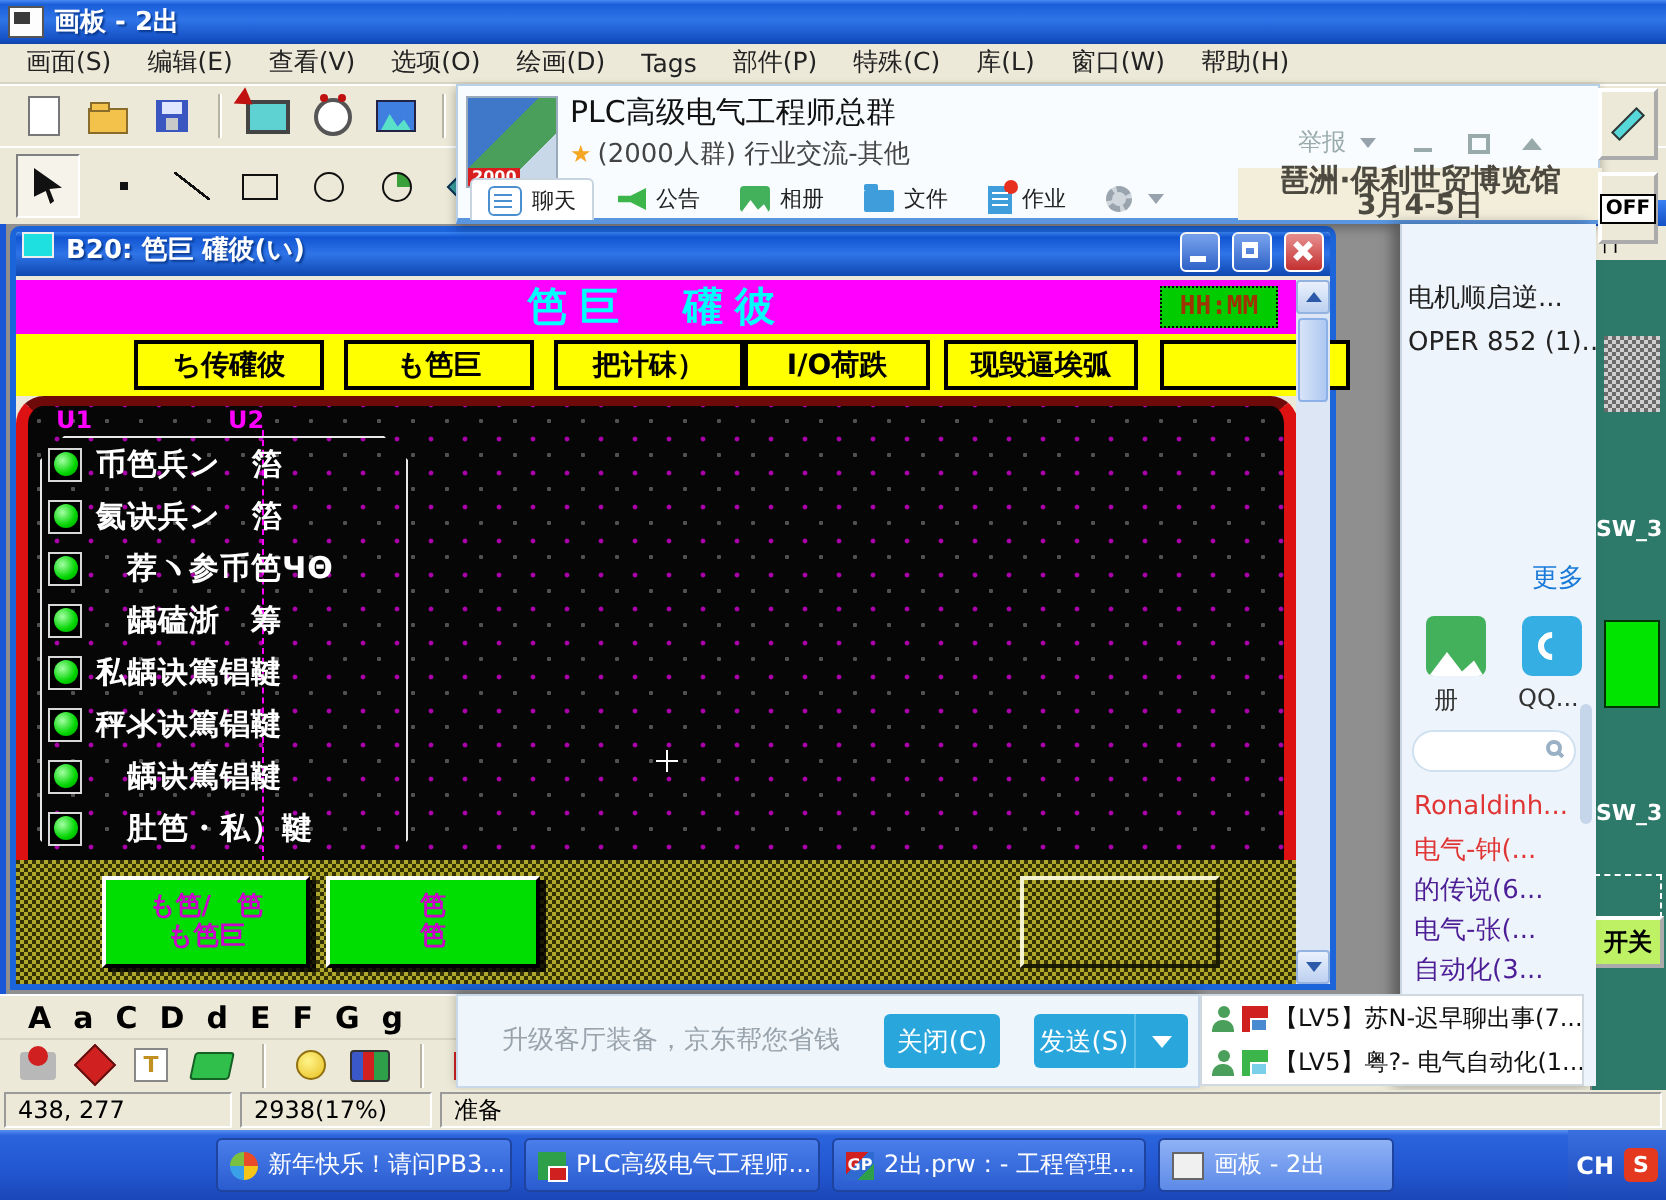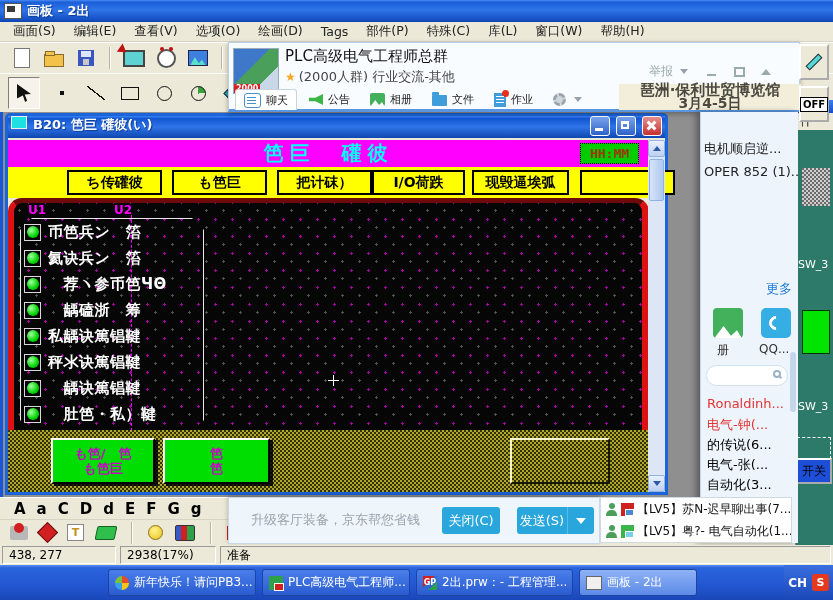--- a/index.html
+++ b/index.html
@@ -58,27 +58,27 @@
   .g-pen{width:16px;height:4px;background:#57d8d8;transform:rotate(-45deg);border:1px solid #333;}
   .offbox{font-size:10px;font-weight:bold;border:1px solid #000;padding:1px 2px;background:#fff;}
 
   
   .mdi{left:0;top:112px;width:833px;height:385px;background:#8f8f8f;border-left:3px solid #1a57d8;box-sizing:border-box;z-index:1;}
 
   
   .library{left:795px;top:100px;width:38px;height:460px;z-index:2;background:#ece9d8;border-left:1px solid #888;}
   .lib-title{height:13px;background:linear-gradient(180deg,#3a81f3,#1450c4);color:#fff;font-size:10px;font-weight:bold;padding-left:3px;}
   .lib-menu{height:17px;font-size:12px;padding-left:4px;background:#ece9d8;}
-  .lib-body{position:relative;height:430px;background:#2e7a6a;}
+  .lib-body{position:relative;height:430px;background:#2e7a6a;font-weight:bold;}
   .lib-checker{position:absolute;left:6px;top:38px;width:28px;height:38px;
     background:conic-gradient(#cfcfcf 25%,#6a6a6a 25% 50%,#cfcfcf 50% 75%,#6a6a6a 75%);background-size:4px 4px;}
   .lib-label{position:absolute;left:2px;color:#fff;font-size:11px;}
   .lib-green{position:absolute;left:6px;top:180px;width:26px;height:42px;background:#00e400;border:1px solid #003300;}
   .lib-dash{position:absolute;left:1px;top:307px;width:32px;height:20px;border:1px dashed #fff;}
-  .lib-btn{position:absolute;left:0;top:328px;width:36px;height:26px;background:#1d4ed8;border:2px outset #fff;
+  .lib-btn{position:absolute;left:0;top:328px;width:36px;height:26px;background:#bef264;border:2px outset #fff;
     font-size:12px;display:flex;align-items:center;justify-content:center;box-sizing:border-box;}
 
   
   .child{left:5px;top:113px;width:663px;height:382px;z-index:4;
     border:3px solid #1c64d9;border-radius:5px 5px 0 0;background:#ece9d8;box-sizing:border-box;}
   .child-title{height:22px;background:linear-gradient(180deg,#3a85f5 0%,#1256d2 12%,#2f74e8 50%,#0f47b0 100%);
     display:flex;align-items:flex-start;gap:6px;padding:0 3px;border-radius:2px 2px 0 0;}
   .child-title .cticon{width:14px;height:11px;background:#1ee0e0;border:1px solid #eee;}
   .child-title .ctxt{color:#fff;font-weight:bold;font-size:13px;flex:1;text-shadow:1px 1px 1px #0a3a90;}
   .wbtn{width:18px;height:18px;border:1px solid #fff;border-radius:3px;position:relative;
@@ -179,21 +179,21 @@
   .sd-more{position:absolute;right:6px;top:168px;color:#1a7ad9;font-size:13px;}
   .sd-icphoto{position:absolute;left:12px;top:196px;width:30px;height:30px;background:#43b05c;border-radius:4px;overflow:hidden;}
   .sd-icphoto::after{content:"";position:absolute;left:0;bottom:-2px;width:30px;height:14px;background:#fff;clip-path:polygon(0 100%,35% 0,60% 70%,80% 30%,100% 100%);}
   .sd-icphone{position:absolute;left:60px;top:196px;width:30px;height:30px;background:#35aee3;border-radius:5px;color:#fff;
     display:flex;align-items:center;justify-content:center;font-size:16px;}
   .sd-icphone::after{content:"";width:14px;height:14px;border:3px solid #fff;border-radius:50%;border-right-color:transparent;border-top-color:transparent;transform:rotate(45deg);box-sizing:border-box;}
   .sd-iclabel{position:absolute;top:230px;font-size:12px;color:#333;}
   .sd-search{position:absolute;left:5px;top:253px;width:82px;height:21px;background:#fff;border:1px solid #cfe0f0;border-radius:11px;box-sizing:border-box;}
   .mag{position:absolute;right:6px;top:4px;width:8px;height:8px;border:2px solid #9ab0c4;border-radius:50%;box-sizing:border-box;}
   .mag::after{content:"";position:absolute;right:-3px;bottom:-2px;width:4px;height:2px;background:#9ab0c4;transform:rotate(45deg);}
-  .sd-member{position:absolute;left:6px;font-size:13px;color:#000000;white-space:nowrap;}
+  .sd-member{position:absolute;left:6px;font-size:13px;color:#4c1d95;white-space:nowrap;}
   .sd-member.red{color:#e03535;}
   .sd-thumb{position:absolute;right:2px;top:240px;width:6px;height:60px;background:#c5d6ea;border-radius:3px;}
 
   .qq-input{left:228px;top:497px;width:372px;height:47px;background:#eef5fb;z-index:5;
     border:1px solid #c8d8e8;box-sizing:border-box;box-shadow:0 -2px 5px rgba(0,0,0,.25);}
   .ph{position:absolute;left:22px;top:13px;color:#9aa4ad;font-size:13px;}
   .bluebtn{position:absolute;top:9px;height:27px;background:#29a7dd;border-radius:3px;color:#fff;font-size:13px;
     display:flex;align-items:center;justify-content:center;}
   .btn-close{left:213px;width:58px;}
   .btn-send{left:288px;width:50px;border-radius:3px 0 0 3px;}

